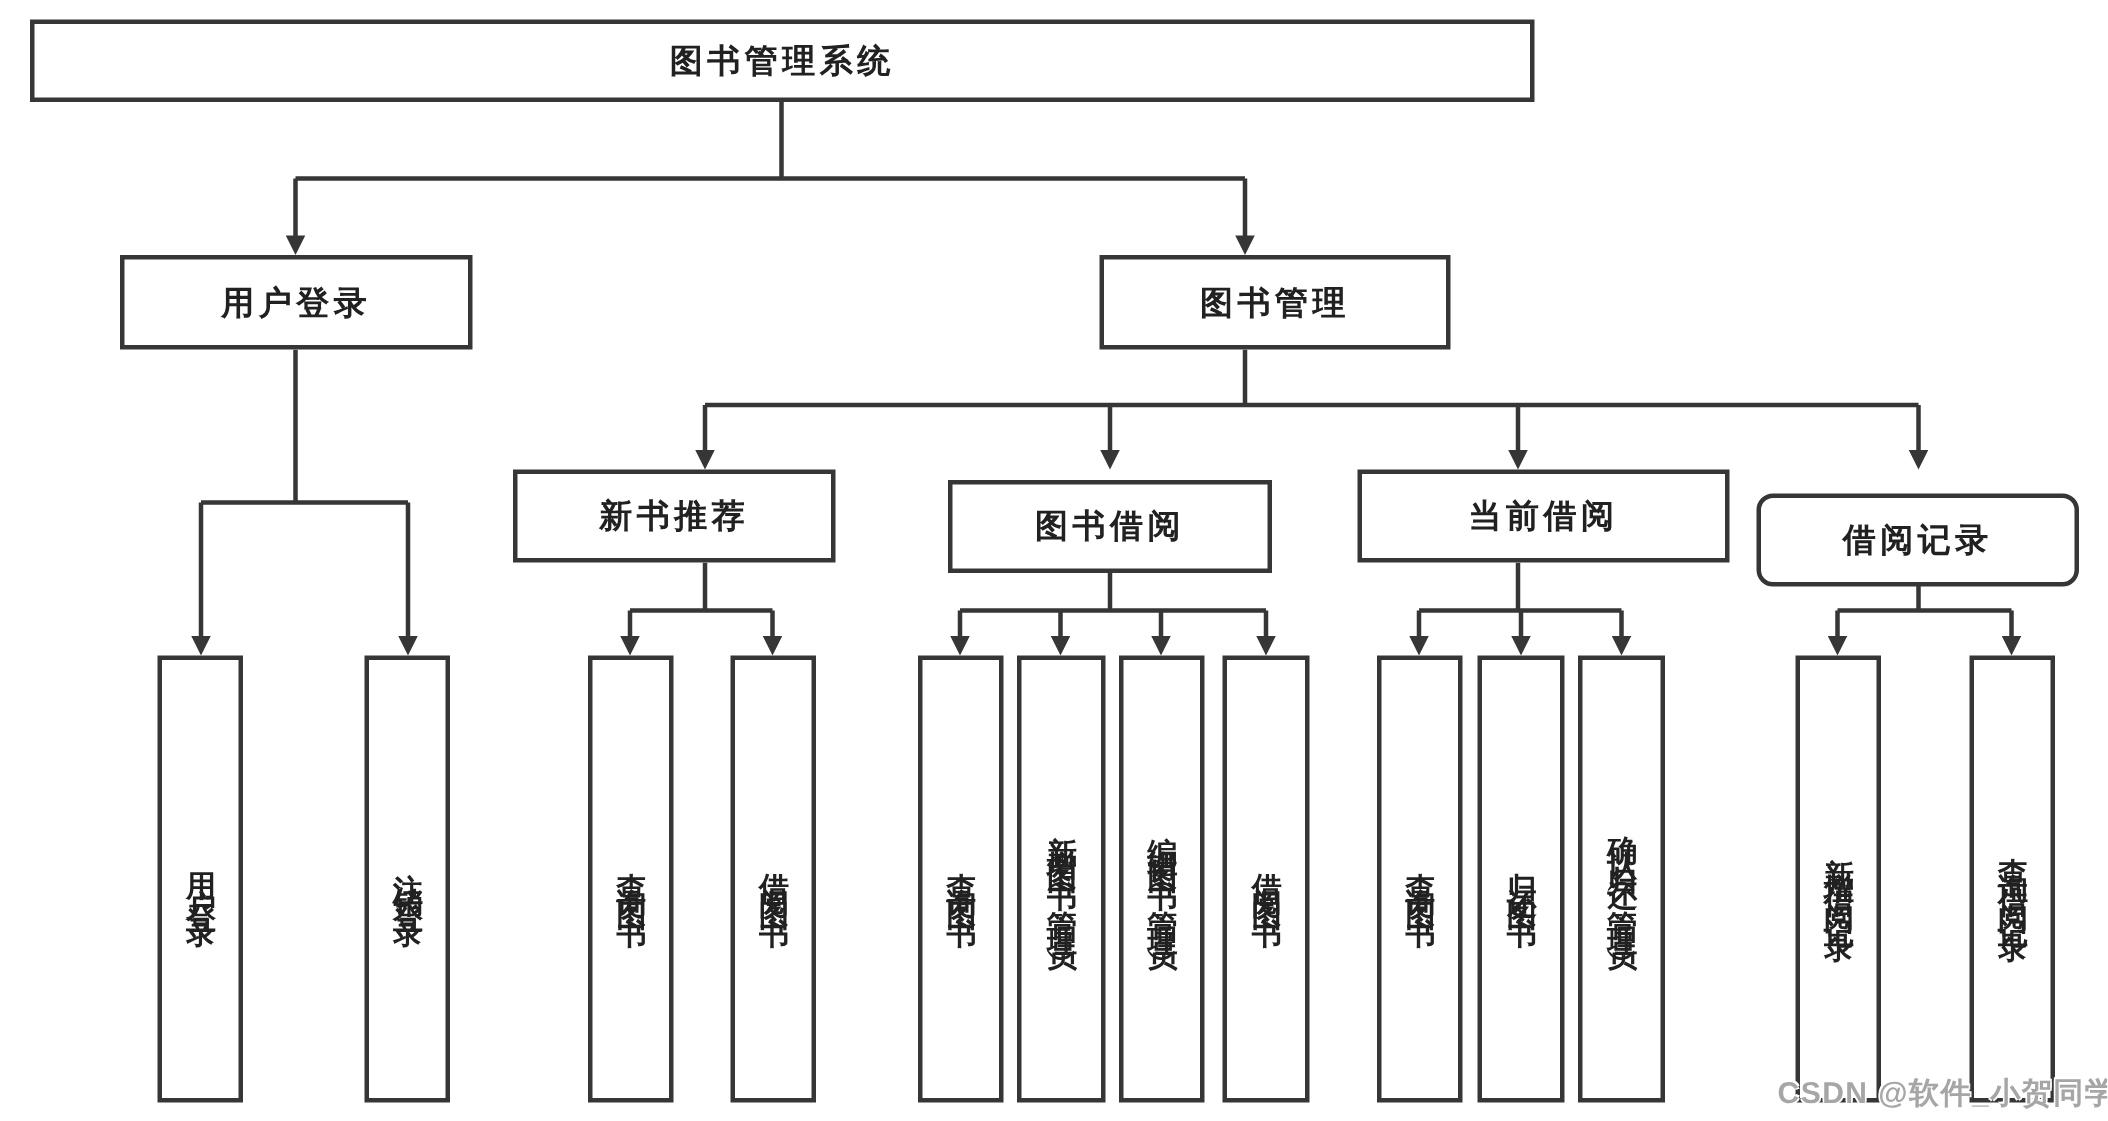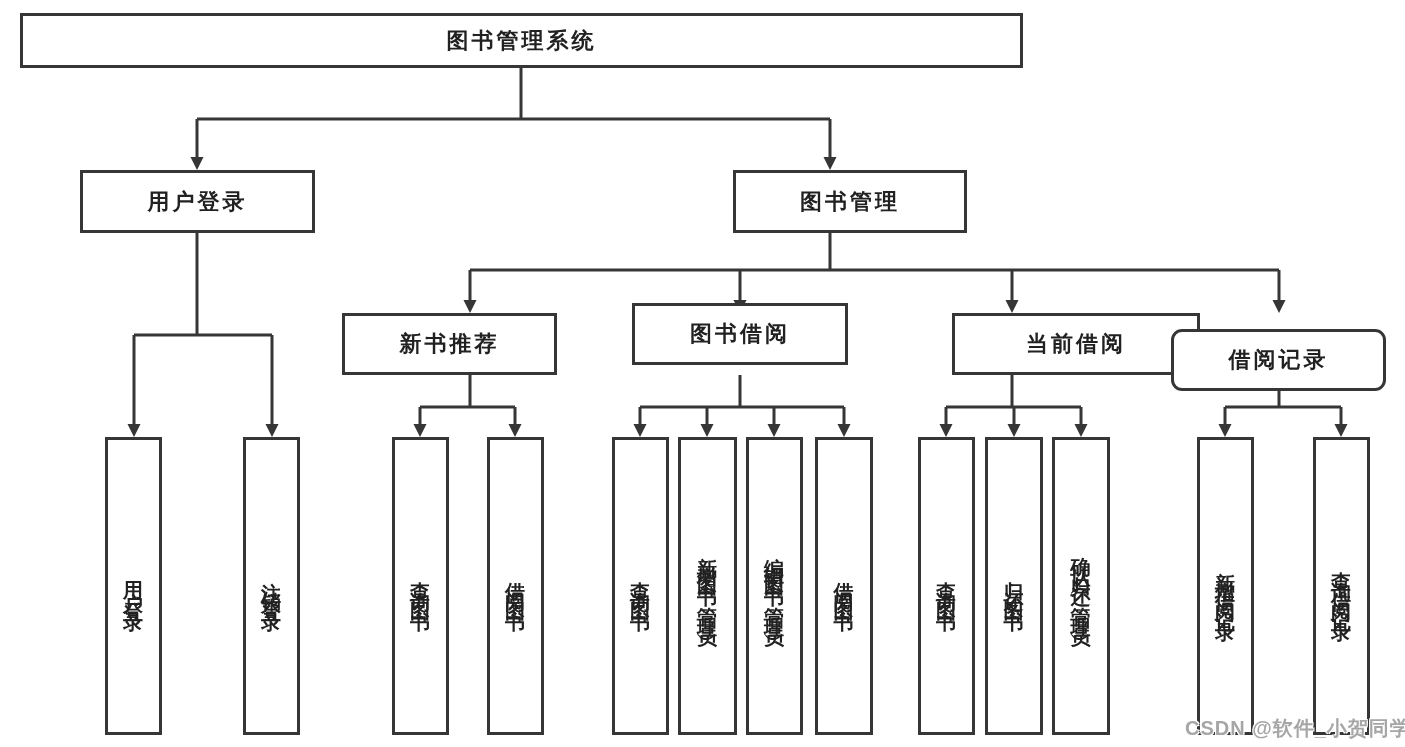--- a/index.html
+++ b/index.html
@@ -53,22 +53,22 @@
     color: #212121;
     white-space: nowrap;
   }
   
   .n-root  { left: 20px;  top: 13px;  width: 1003px; height: 55px; }
   
   .n-l2a   { left: 80px;  top: 170px; width: 235px; height: 63px; }
   .n-l2b   { left: 713px; top: 170px; width: 234px; height: 63px; margin-left: 20px; }
   
   .n-l3a   { left: 342px;  top: 313px; width: 215px; height: 62px; }
-  .n-l3b   { left: 632px;  top: 303px; width: 216px; height: 62px; }
-  .n-l3c   { left: 905px;  top: 313px; width: 248px; height: 62px; margin-left: 47px; }
+  .n-l3b   { left: 632px;  top: 320px; width: 216px; height: 62px; }
+  .n-l3c   { left: 905px;  top: 313px; width: 248px; height: 62px; }
   .n-l3d   { left: 1171px; top: 329px; width: 215px; height: 62px; border-radius: 11px; }
   
   .n-a1 { left: 105px;  }
   .n-a2 { left: 243px;  }
   .n-b1 { left: 392px;  }
   .n-b2 { left: 487px;  }
   .n-c1 { left: 612px;  }
   .n-c2 { left: 678px; width: 59px; }
   .n-c3 { left: 746px;  }
   .n-c4 { left: 815px; width: 58px; }

